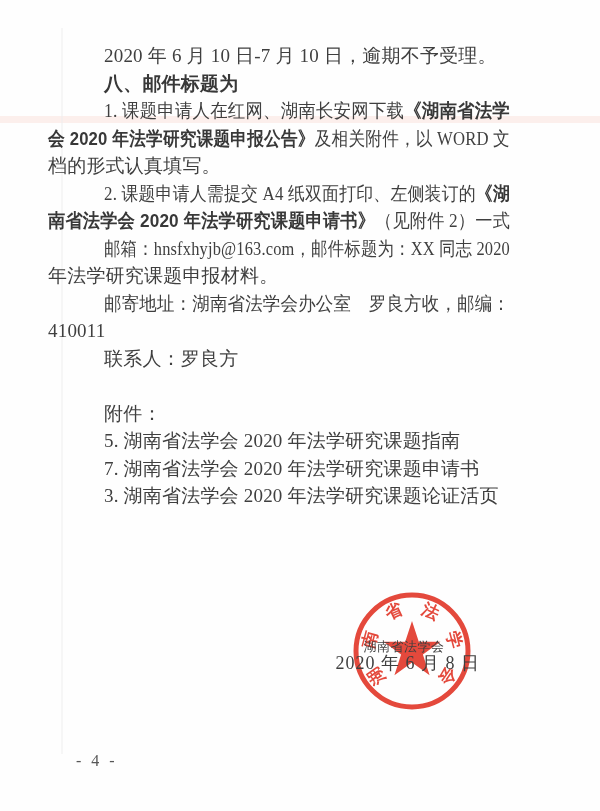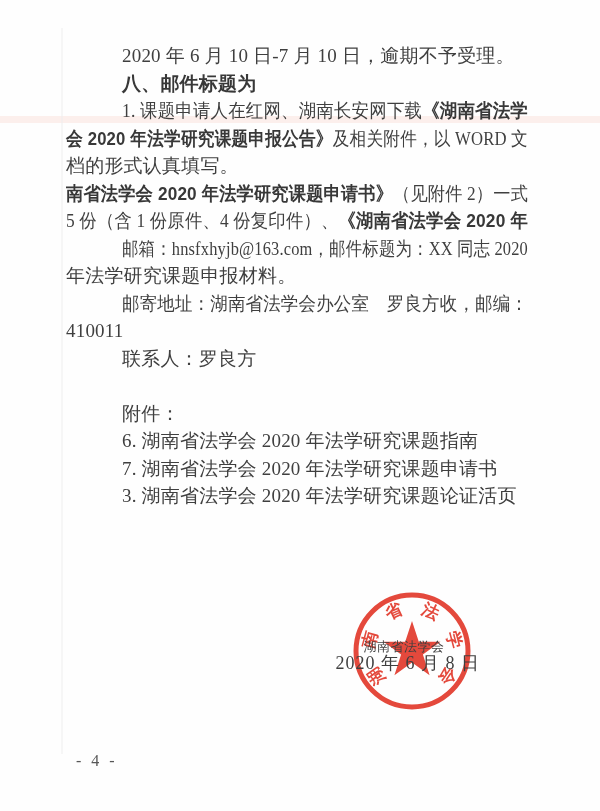--- a/index.html
+++ b/index.html
@@ -20,21 +20,21 @@
   
   .scan-band {
     position: absolute; left: 0; top: 116px; width: 600px; height: 7px;
     background: #fbe9e6; opacity: 0.75; z-index: 1;
   }
   .scan-vline {
     position: absolute; left: 61px; top: 28px; width: 2px; height: 726px;
     background: #ededed; opacity: 0.5; z-index: 1;
   }
   .content {
-    position: absolute; left: 66px; top: 42px; width: 462px; z-index: 2;
+    position: absolute; left: 48px; top: 42px; width: 462px; z-index: 2;
   }
   .line {
     height: 27.5px;
     line-height: 27.5px;
     font-size: 19px;
     white-space: nowrap;
     letter-spacing: 0.2px;
   }
   .line.indent { padding-left: 56px; }
   .line.blank { height: 27.5px; }
@@ -85,30 +85,30 @@
 
   <div class="scan-band"></div>
   <div class="scan-vline"></div>
 
   <div class="content">
       <div class="line indent"><span class="line-inner"><span class="seg">2020 年 6 月 10 日-7 月 10 日，逾期不予受理。</span></span></div>
       <div class="line indent"><span class="line-inner"><span class="seg bold">八、邮件标题为</span></span></div>
       <div class="line indent"><span class="line-inner" style="transform: scaleX(0.9185);"><span class="seg">1. 课题申请人在红网、湖南长安网下载</span><span class="seg bold">《湖南省法学</span></span></div>
       <div class="line"><span class="line-inner" style="transform: scaleX(0.8783);"><span class="seg bold">会 2020 年法学研究课题申报公告》</span><span class="seg">及相关附件，以 WORD 文</span></span></div>
       <div class="line"><span class="line-inner"><span class="seg">档的形式认真填写。</span></span></div>
+      <div class="line indent"><span class="line-inner" style="transform: scaleX(0.8897);"><span class="seg">2. 课题申请人需提交 A4 纸双面打印、左侧装订的</span><span class="seg bold">《湖</span></span></div>
       <div class="line"><span class="line-inner" style="transform: scaleX(0.9054);"><span class="seg bold">南省法学会 2020 年法学研究课题申请书》</span><span class="seg">（见附件 2）一式</span></span></div>
-      <div class="line"><span class="line-inner" style="transform: scaleX(0.9128);"><span class="seg">5 份（含 1 份原件、4 份复印件）、</span><span class="seg bold">《湖南省法学会 2020 年</span></span></div>
       <div class="line indent"><span class="line-inner" style="transform: scaleX(0.8642);"><span class="seg">邮箱：hnsfxhyjb@163.com，邮件标题为：XX 同志 2020</span></span></div>
       <div class="line"><span class="line-inner"><span class="seg">年法学研究课题申报材料。</span></span></div>
       <div class="line indent"><span class="line-inner" style="transform: scaleX(0.9194);"><span class="seg">邮寄地址：湖南省法学会办公室　罗良方收，邮编：</span></span></div>
       <div class="line"><span class="line-inner"><span class="seg">410011</span></span></div>
       <div class="line indent"><span class="line-inner"><span class="seg">联系人：罗良方</span></span></div>
       <div class="line blank"></div>
       <div class="line indent"><span class="line-inner"><span class="seg">附件：</span></span></div>
-      <div class="line indent"><span class="line-inner"><span class="seg">6. 湖南省法学会 2020 年法学研究课题指南</span></span></div>
+      <div class="line indent"><span class="line-inner"><span class="seg">5. 湖南省法学会 2020 年法学研究课题指南</span></span></div>
       <div class="line indent"><span class="line-inner"><span class="seg">7. 湖南省法学会 2020 年法学研究课题申请书</span></span></div>
       <div class="line indent"><span class="line-inner"><span class="seg">3. 湖南省法学会 2020 年法学研究课题论证活页</span></span></div>
     </div>
 
   <svg class="seal" viewBox="-65 -65 130 130" xmlns="http://www.w3.org/2000/svg">
     <circle class="seal-ring" cx="0" cy="0" r="56"></circle>
     <polygon class="seal-star" points="0,-30 6.8,-9.3 28.5,-9.3 10.9,3.6 17.6,24.3 0,11.5 -17.6,24.3 -10.9,3.6 -28.5,-9.3 -6.8,-9.3"></polygon>
     <g class="seal-chars">
       <text transform="rotate(-125) translate(0,-42)">湖</text>
       <text transform="rotate(-75) translate(0,-42)">南</text>

